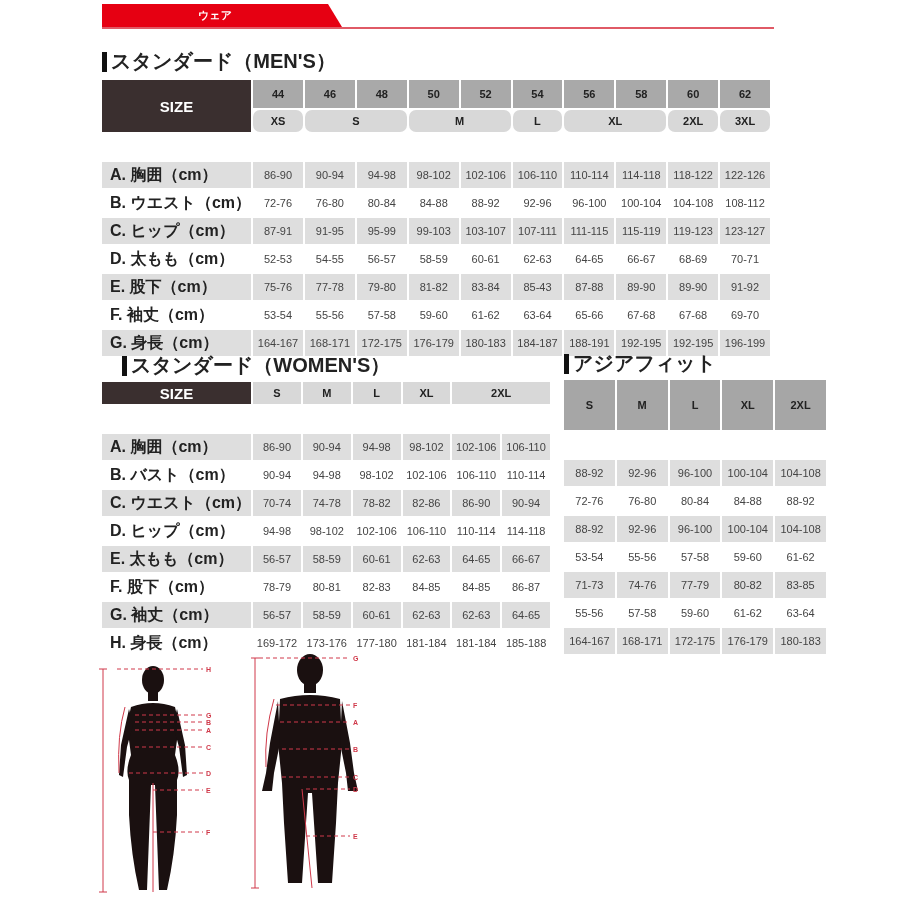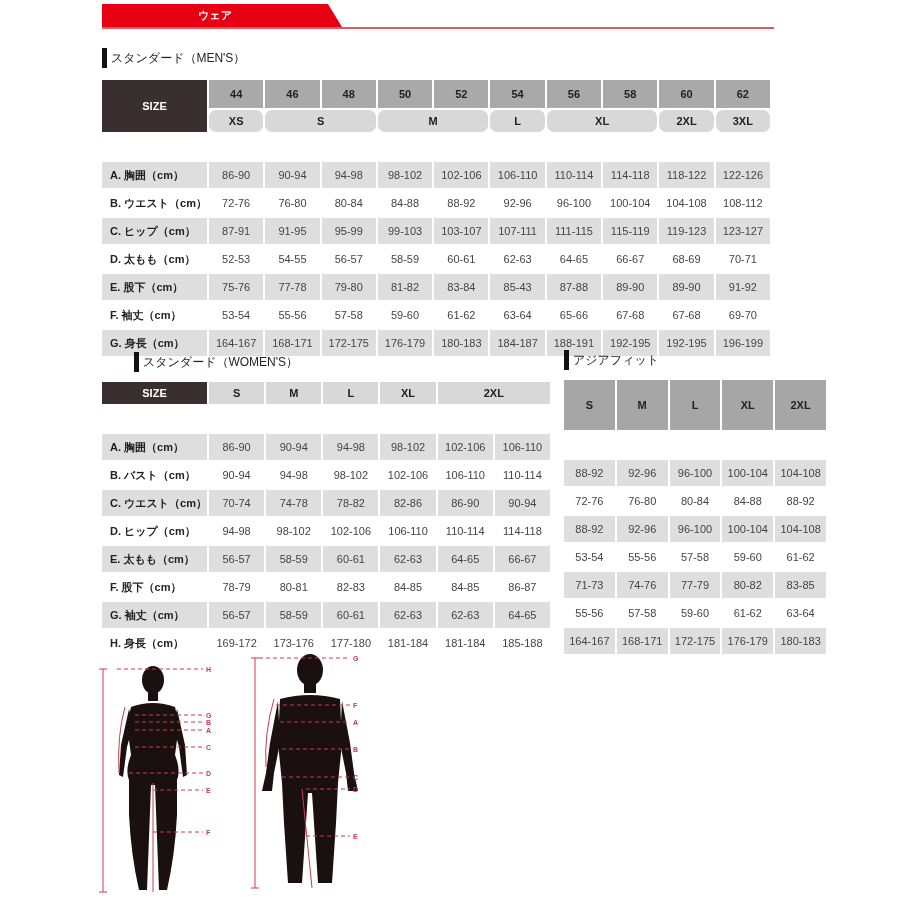--- a/index.html
+++ b/index.html
@@ -8,27 +8,27 @@
   .abs { position:absolute; }
 
   
   .tab-bar { left:102px; top:4px; width:672px; height:26px; }
   .tab-red { position:absolute; left:0; top:0; width:240px; height:23px; background:#e60012;
              clip-path: polygon(0 0, 226px 0, 240px 23px, 0 23px); }
   .tab-label { position:absolute; left:0; top:0; width:226px; height:40px; line-height:23px;
                text-align:center; color:#fff; font-size:11px; font-weight:bold; }
   .tab-line { position:absolute; left:0; top:23px; width:672px; height:2px; background:#e05a66; }
 
-  .sec-title { font-size:12px; font-weight:normal; color:#222; display:flex; align-items:center; }
+  .sec-title { font-size:20px; font-weight:bold; color:#222; display:flex; align-items:center; }
   .sec-title .bar { width:5px; height:20px; background:#111; margin-right:4px; display:inline-block; }
 
   table { border-collapse:separate; border-spacing:2px; position:absolute; }
   td { text-align:center; font-size:11px; color:#444; padding:0; white-space:nowrap; }
-  td.lbl { text-align:left; padding-left:8px; font-weight:bold; color:#222; font-size:11px; }
-  td.size-head { background:#3a2f2f; color:#fff; font-weight:bold; font-size:11px; }
+  td.lbl { text-align:left; padding-left:8px; font-weight:bold; color:#222; font-size:16px; }
+  td.size-head { background:#3a2f2f; color:#fff; font-weight:bold; font-size:15px; }
   td.num-head { background:#a9a9a9; font-weight:bold; color:#222; }
   td.let-head { background:#d8d8d8; font-weight:bold; color:#222; }
   tr.shade td { background:#dedede; }
   tr.plain td { background:#ffffff; }
   tr.plain td.lbl, tr.shade td.lbl { }
   .spacer td { height:6px; background:transparent !important; }
 
   
   #men-table { left:100px; top:78px; width:672px; }
   #men-table td { height:26px; }
@@ -174,21 +174,21 @@
         <td>180-183</td>
         <td>184-187</td>
         <td>188-191</td>
         <td>192-195</td>
         <td>192-195</td>
         <td>196-199</td>
       </tr>
     </tbody>
 </table>
 
-<div class="abs sec-title" style="left:114px; top:352px;padding-left:20px;">
+<div class="abs sec-title" style="left:102px; top:352px;padding-left:20px;">
   <span class="bar"></span>
   <span>スタンダード（WOMEN'S）</span>
 </div>
 
 <table id="women-table">
   <tbody id="women-body">
       <tr class="h1">
         <td class="size-head" style="width: 104px;">SIZE</td>
         <td class="let-head" colspan="1">S</td>
         <td class="let-head" colspan="1">M</td>

